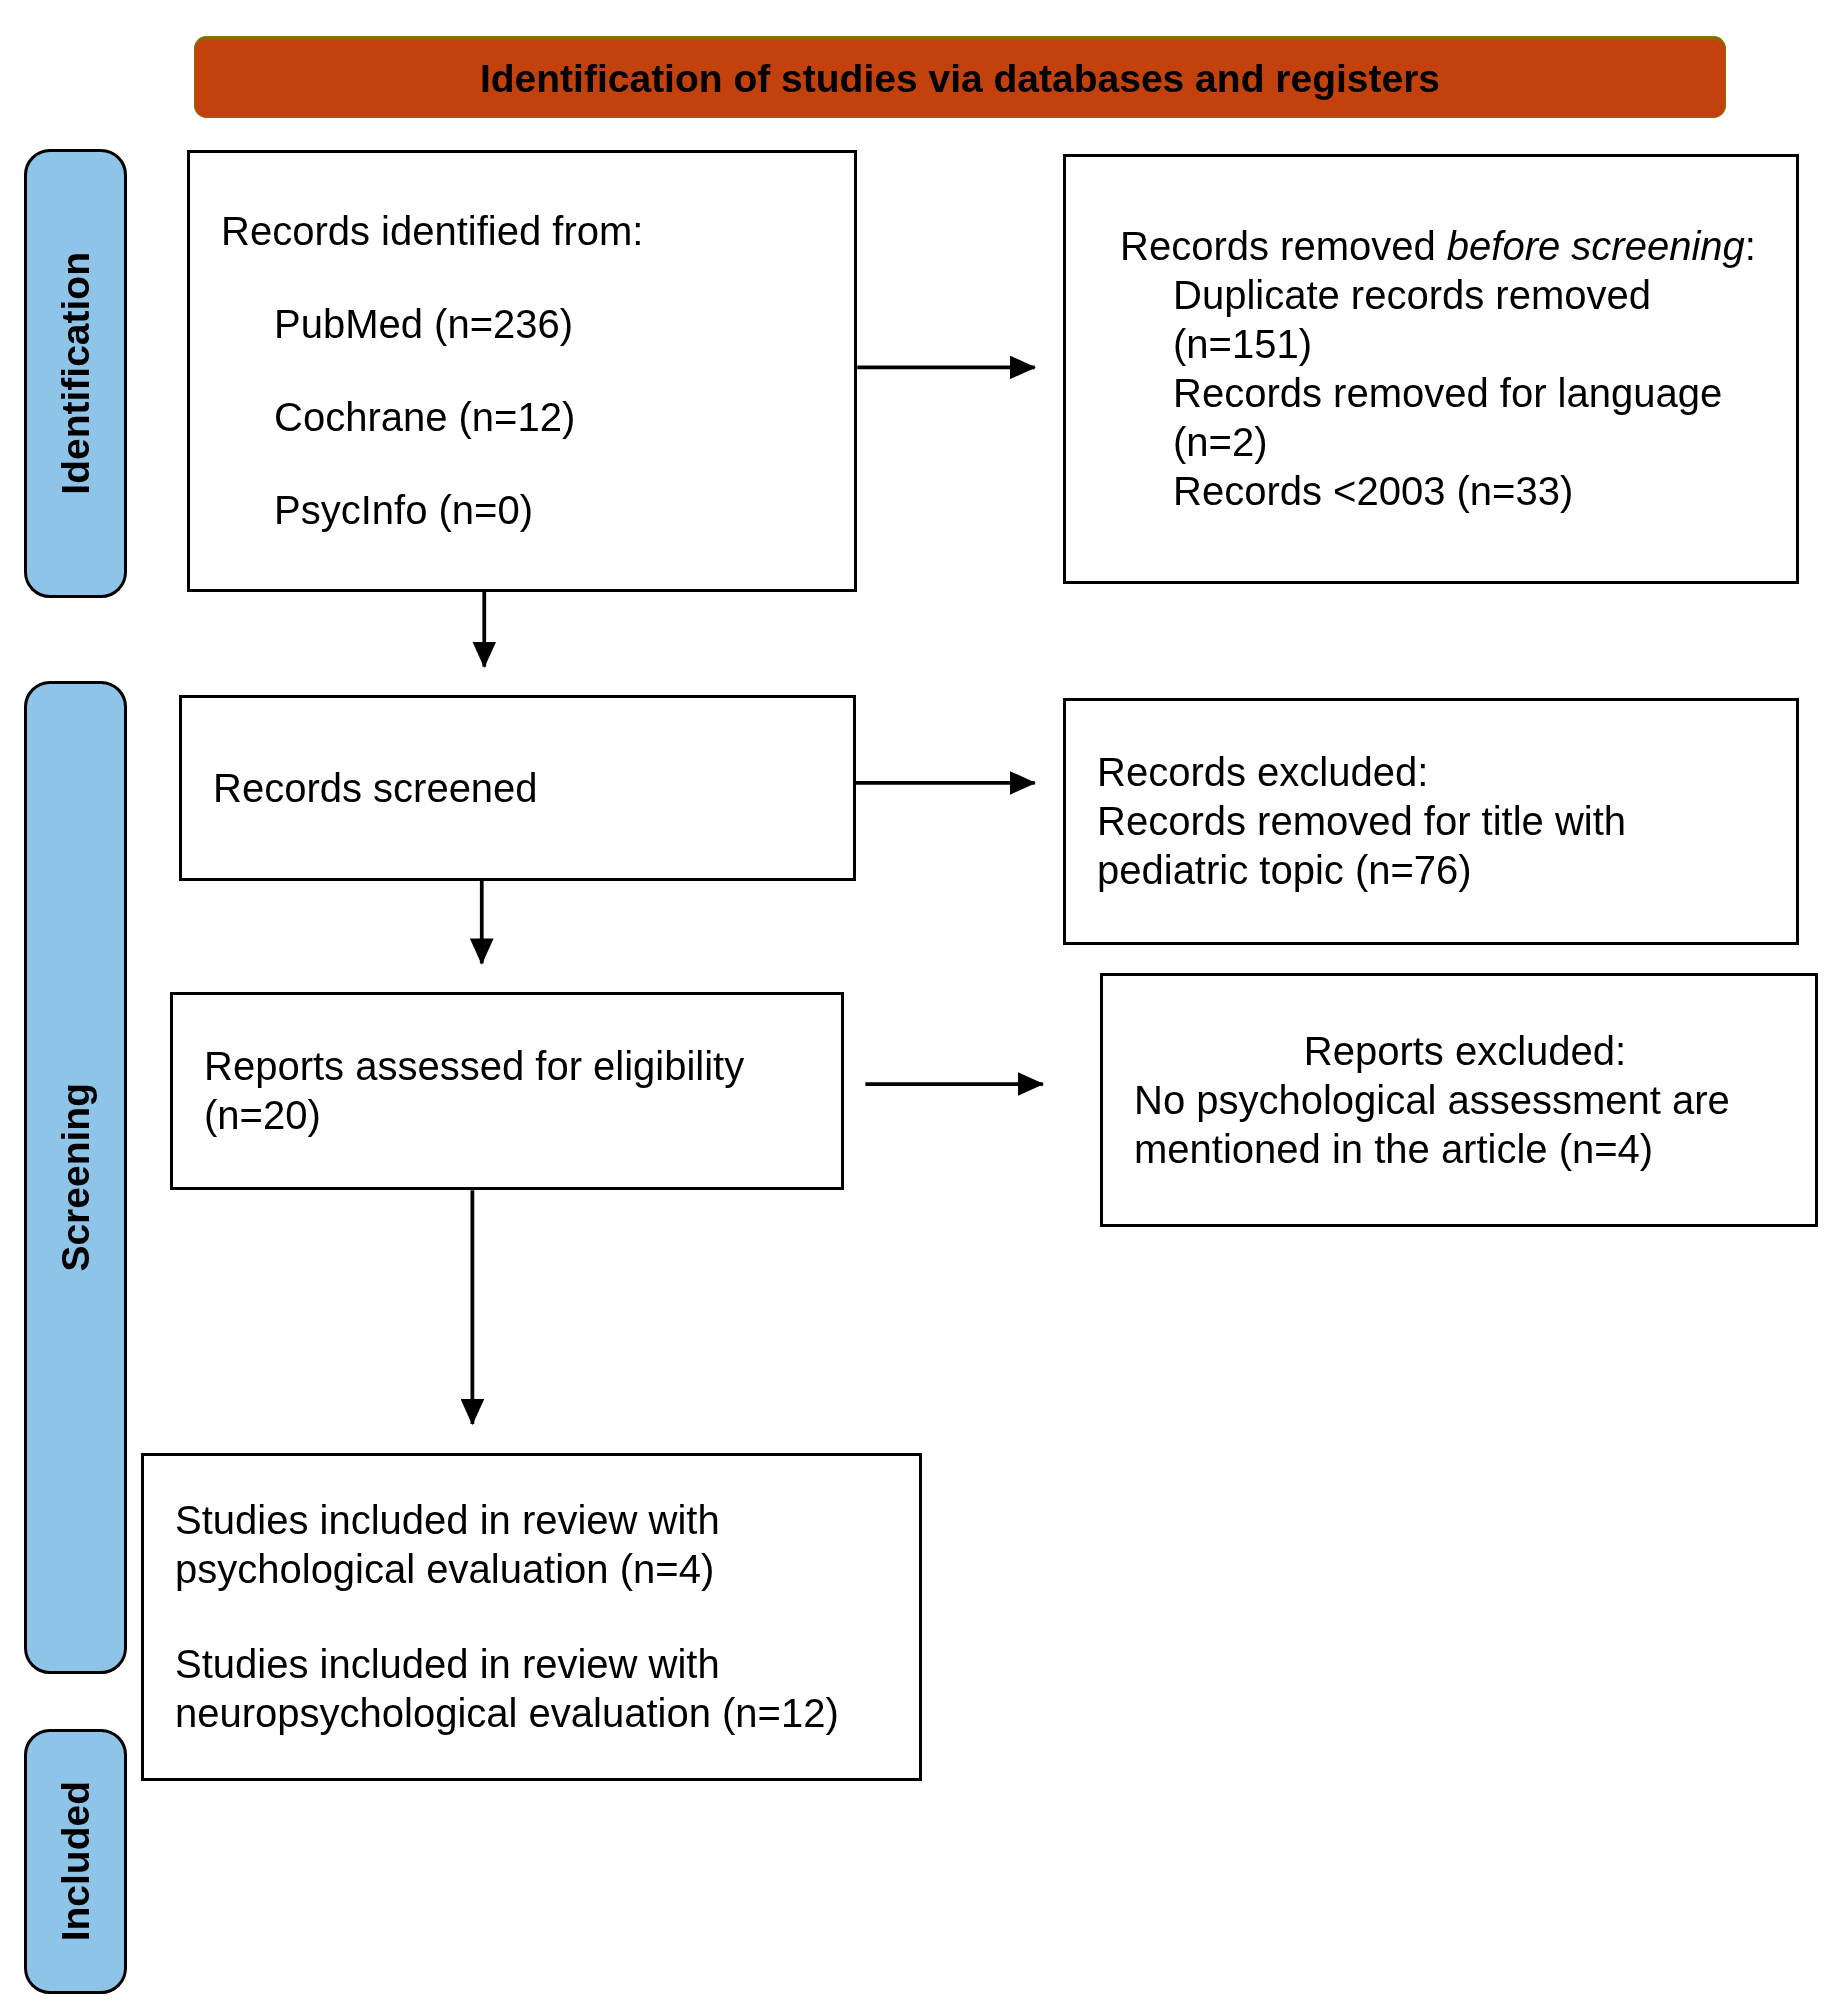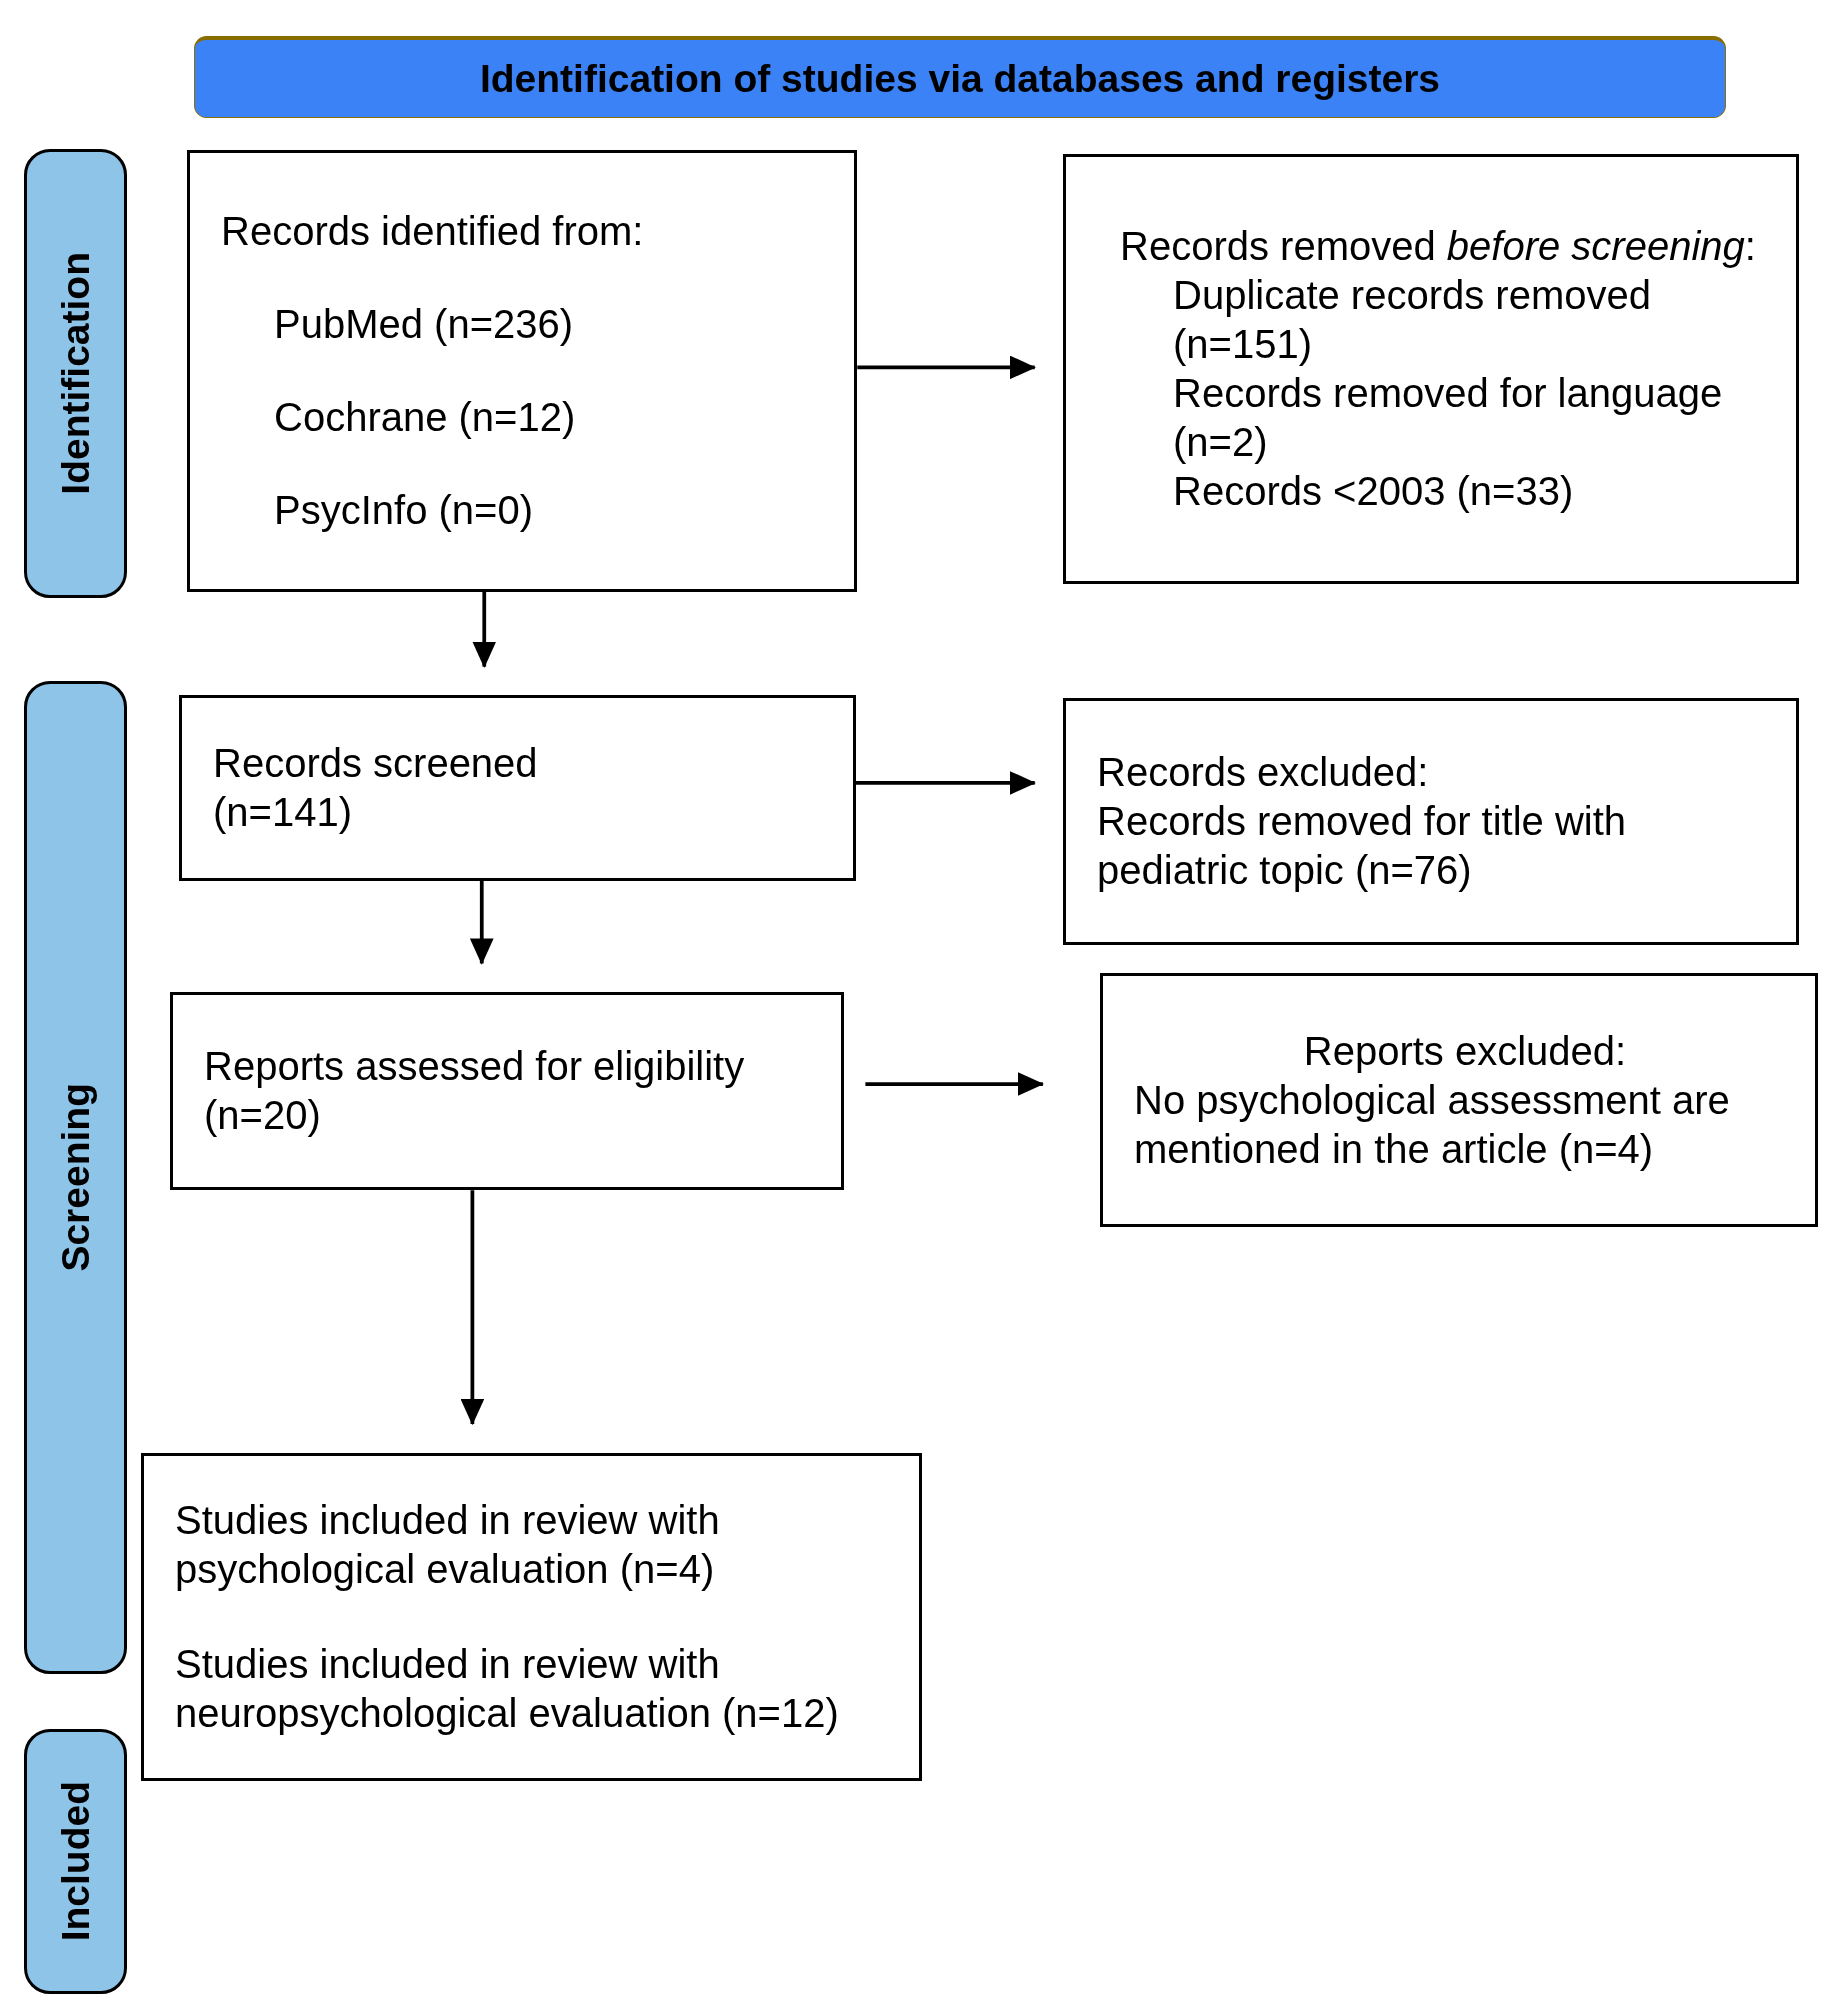--- a/index.html
+++ b/index.html
@@ -6,21 +6,21 @@
   #canvas{
     position:relative;
     width:1827px;height:2015px;
     background:#ffffff;
     font-family:"Liberation Sans","DejaVu Sans",sans-serif;
     color:#000;
   }
   
   .banner{
     position:absolute;left:194px;top:36px;width:1532px;height:82px;
-    background:#3b82f6;
+    background:#c2410c;
     border:1.9px solid #8a6d00;
     border-top-width:4.4px;
     border-radius:12.5px;
     box-sizing:border-box;
     display:flex;align-items:center;justify-content:center;
     font-size:39px;font-weight:bold;
   }
   
   .stage{
     position:absolute;left:24px;width:103px;
@@ -81,21 +81,20 @@
     <div>
       <span>Records removed </span><span class="it">before screening</span><span>:</span>
     </div>
     <div class="indent">Duplicate records removed (n=151)</div>
     <div class="indent">Records removed for language (n=2)</div>
     <div class="indent">Records &lt;2003 (n=33)</div>
   </div>
 
   <div class="fbox" style="left:179px;top:695px;width:677px;height:186px;">
     <div>Records screened</div>
-    <div>(n=141)</div>
   </div>
 
   <div class="fbox" style="left:1063px;top:678px;width:736px;height:247px;margin-top:20px;">
     <div>Records excluded:</div>
     <div>Records removed for title with pediatric topic (n=76)</div>
   </div>
 
   <div class="fbox" style="left:170px;top:992px;width:674px;height:198px;">
     <div>Reports assessed for eligibility</div>
     <div>(n=20)</div>

